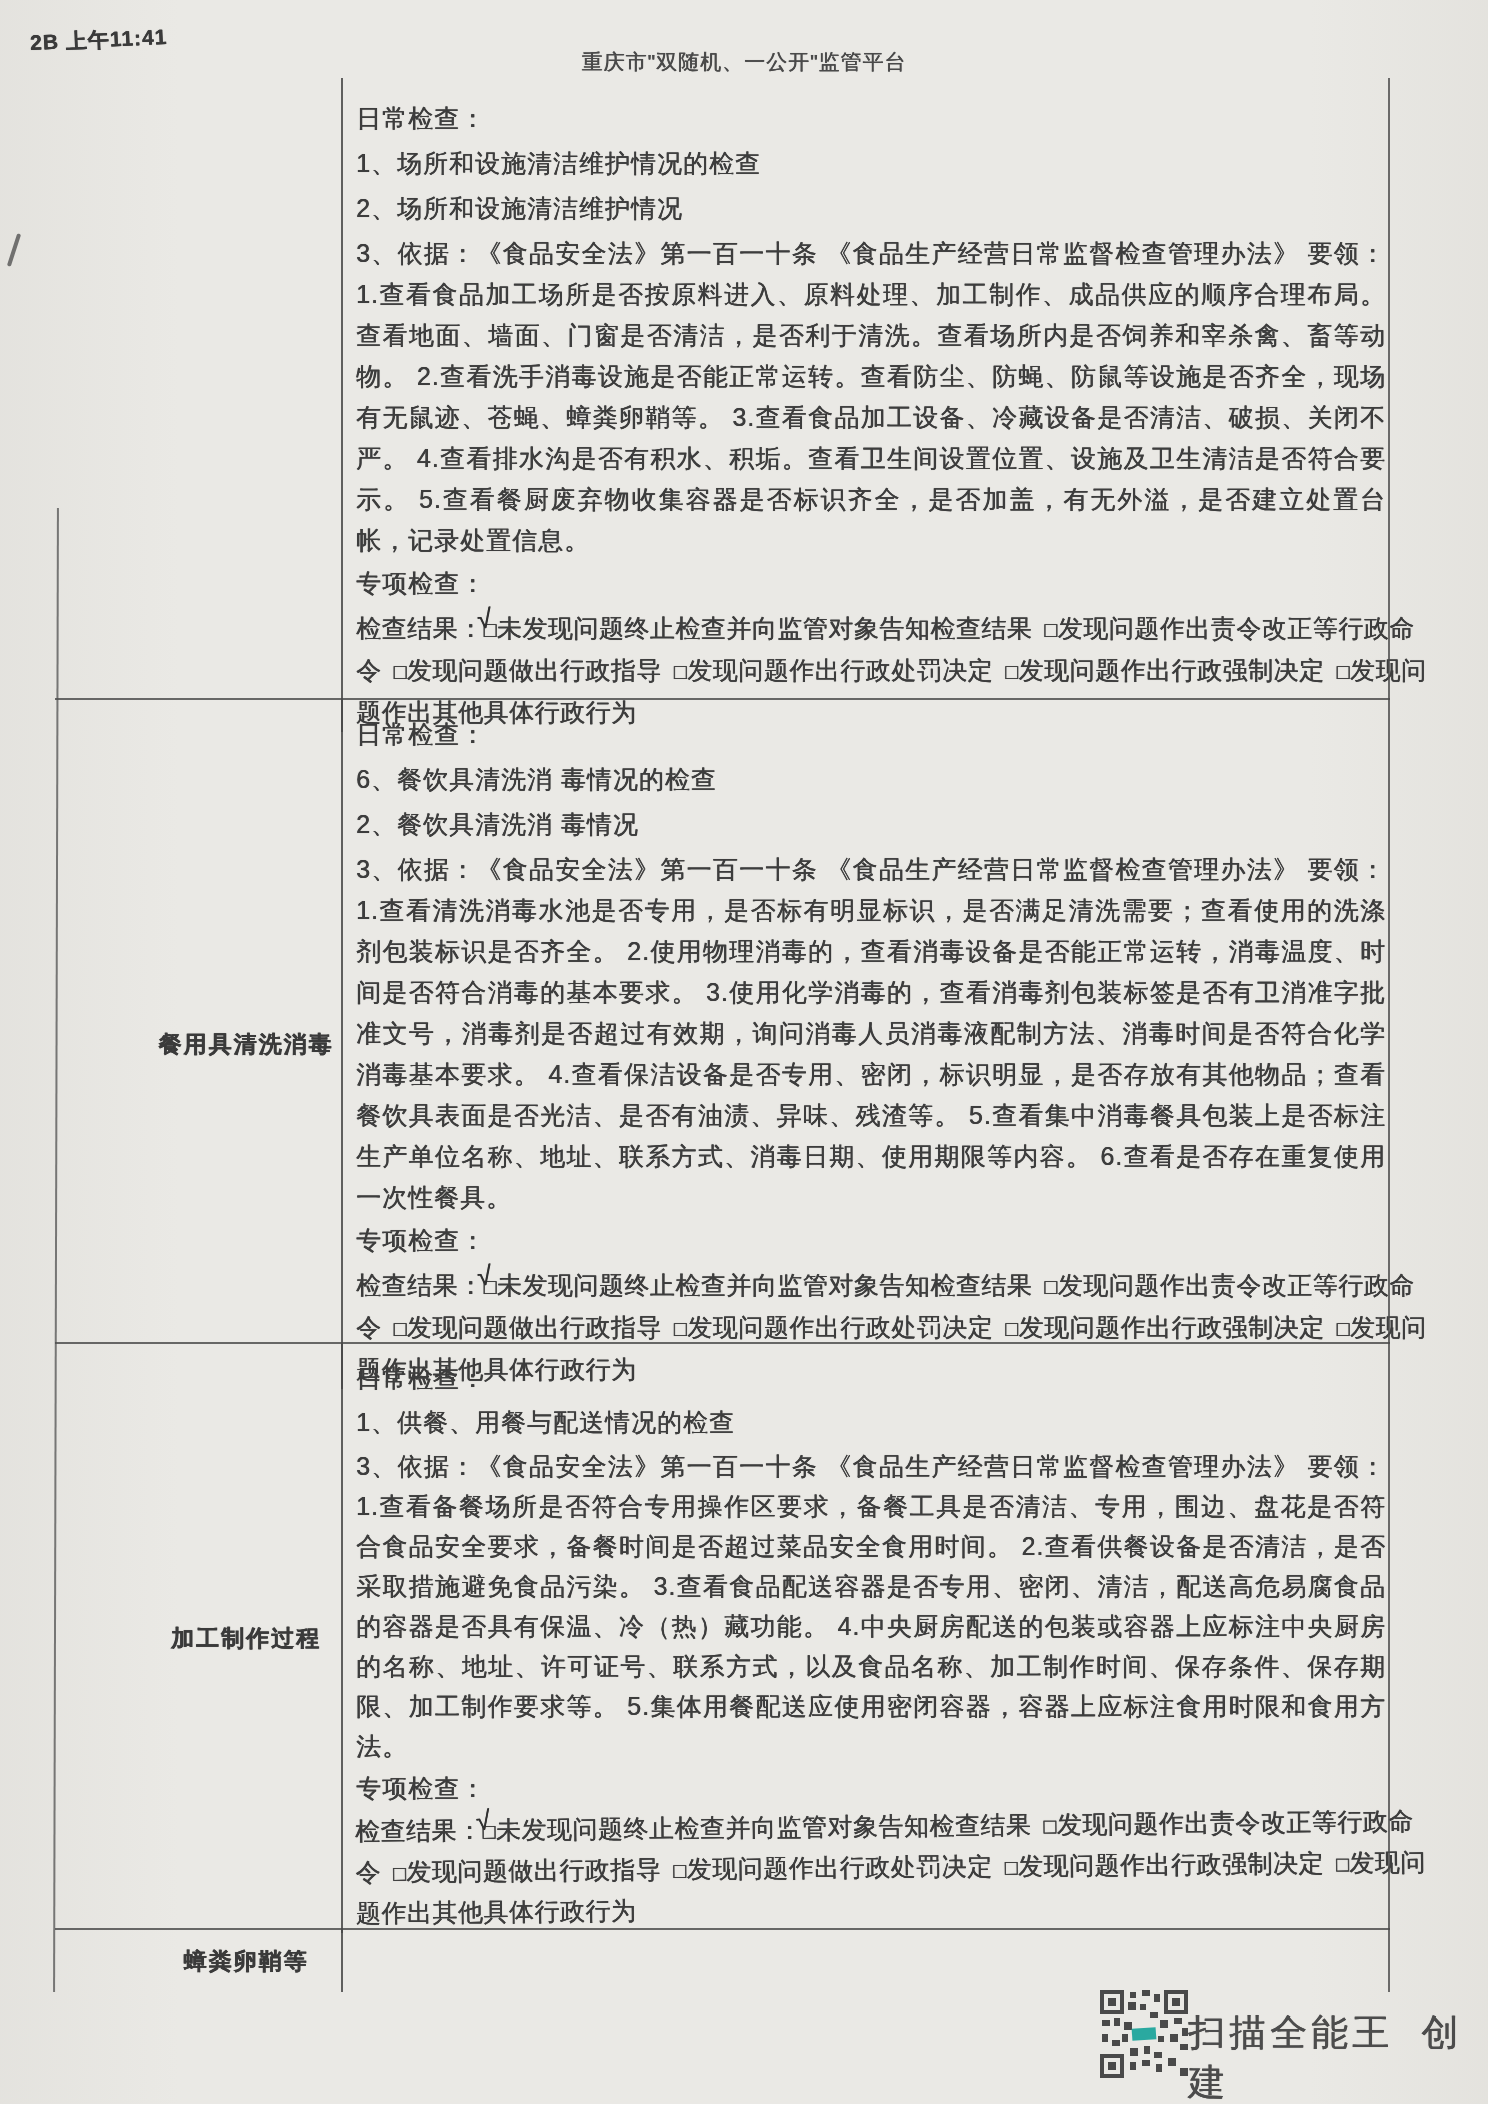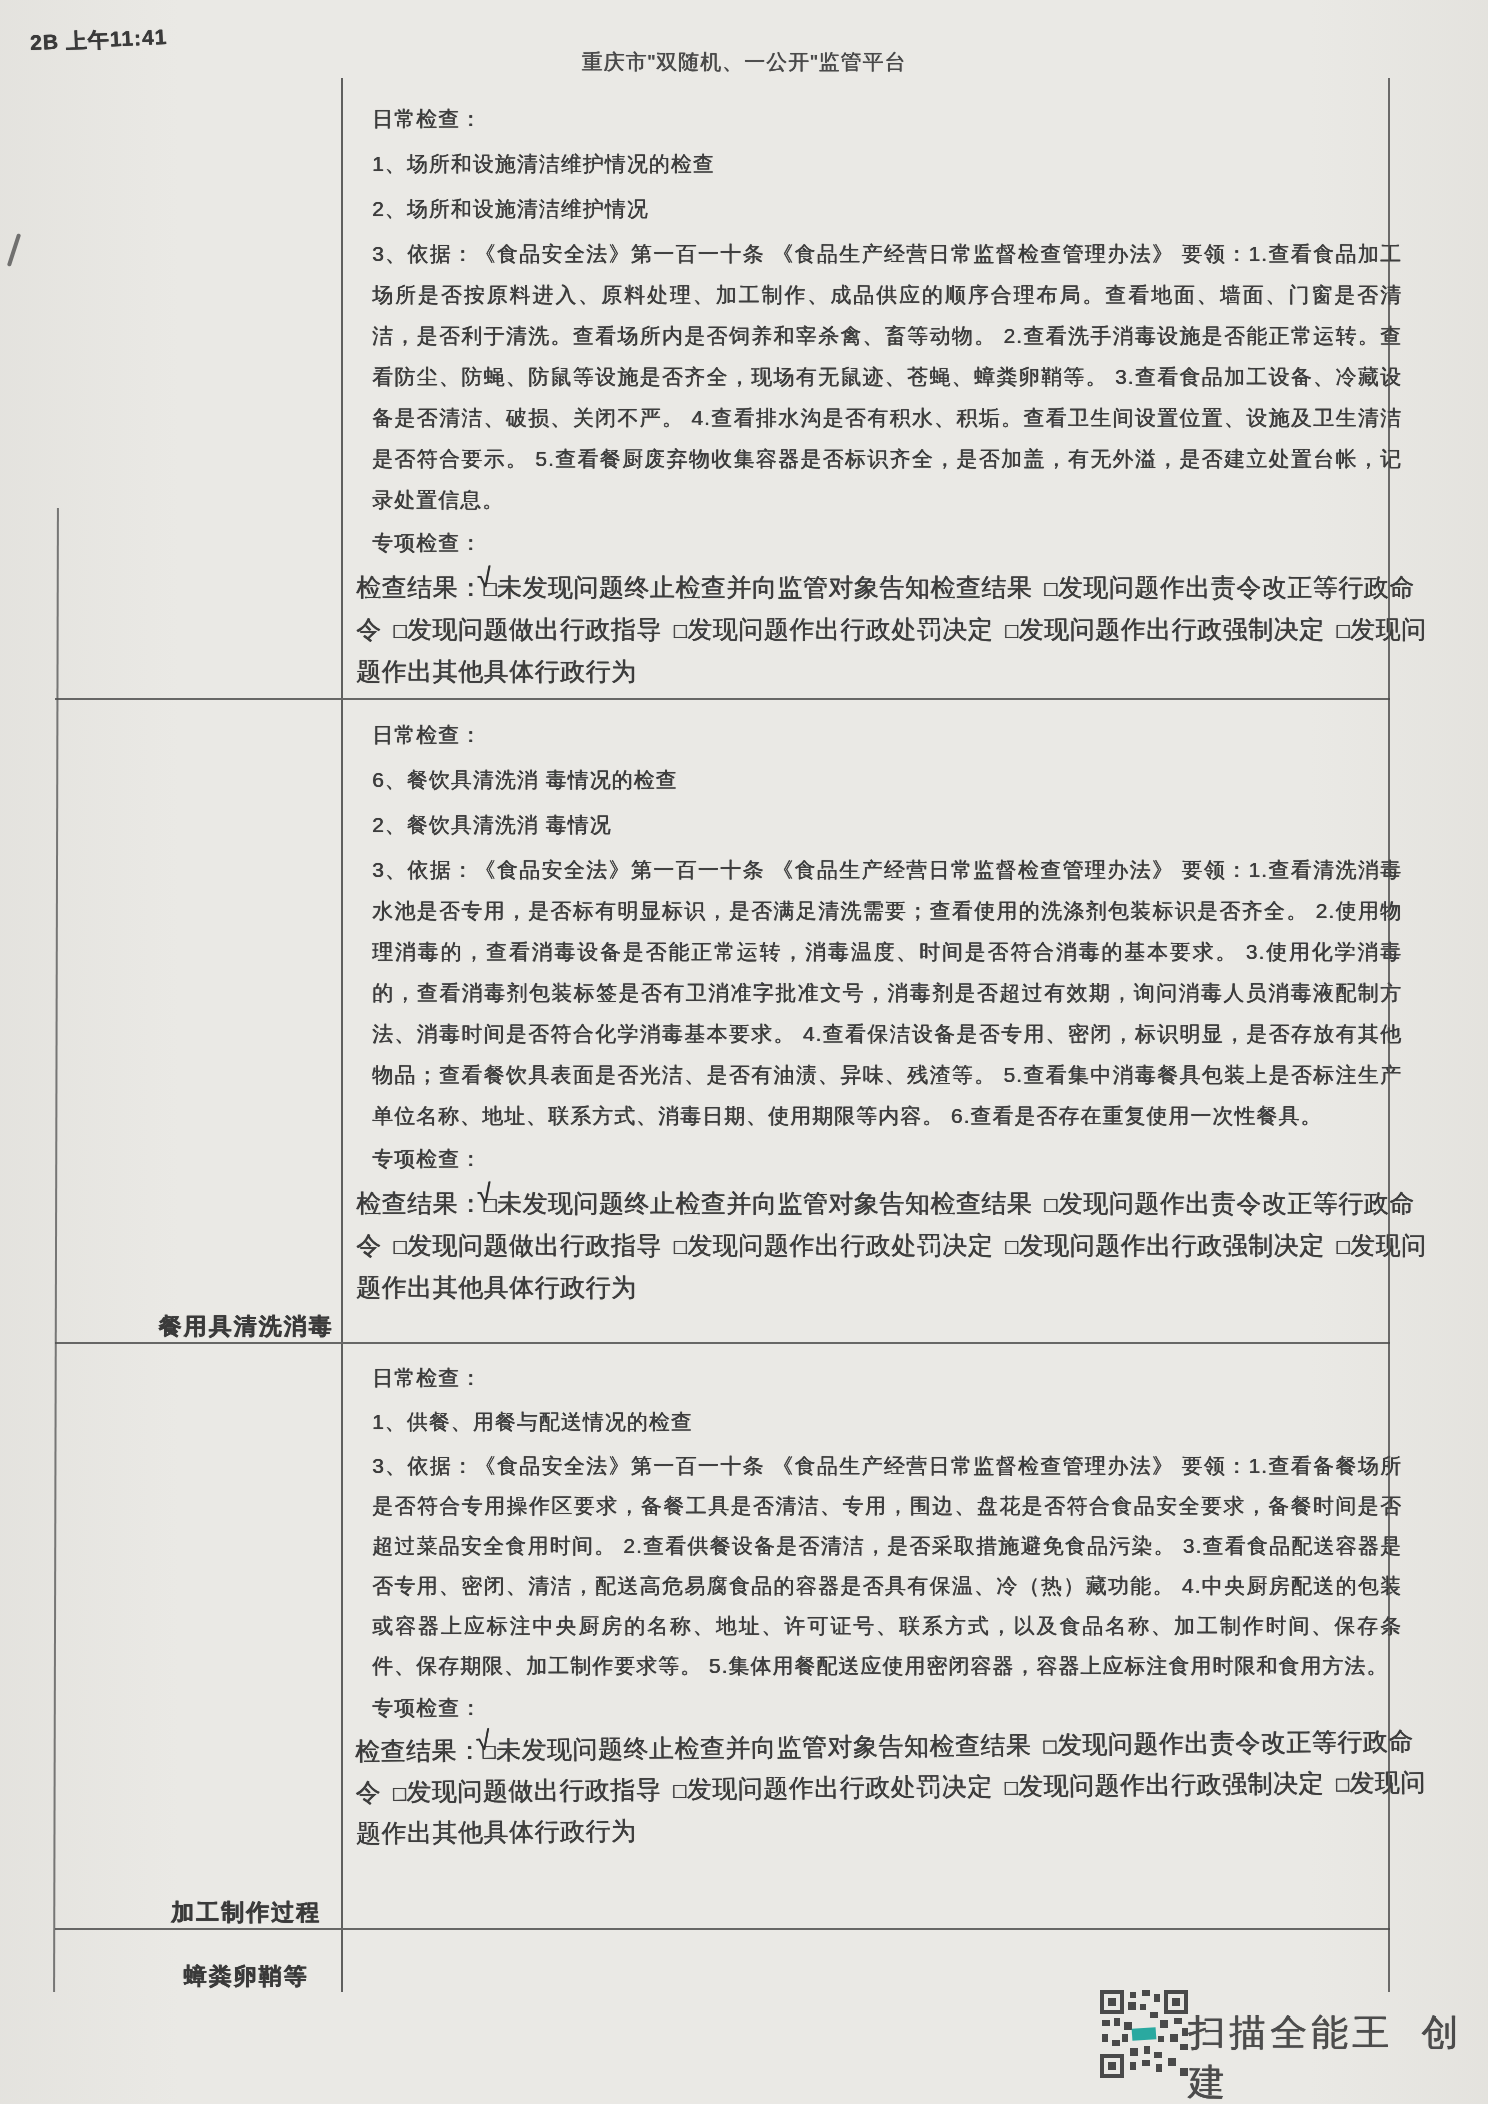--- a/index.html
+++ b/index.html
@@ -45,31 +45,31 @@
     display:grid;grid-template-columns:288px 1fr;
     box-sizing:border-box;
   }
   .row + .row{ border-top:2px solid rgba(70,70,70,.8); }
   .row-0{height:620px;}
   .row-1{height:644px;}
   .row-2{height:586px;}
   .row-3{height:64px;}
   .cat-cell{
     border-right:2px solid rgba(70,70,70,.85);
-    display:flex;align-items:flex-end;justify-content:center;
+    display:flex;align-items:center;justify-content:center;
     padding-left:72px;box-sizing:border-box;margin-left:24px;
   }
   .category{
     font-size:23px;font-weight:bold;color:#3a3a3a;letter-spacing:2px;
     white-space:nowrap;
   }
   .content{ padding:20px 0 0 13px; }
   .row-1 .content{ padding-top:14px; }
   .row-2 .content{ padding-top:14px; }
-  .line{ font-size:21px;line-height:41px;letter-spacing:1px;margin-left:16px; }
+  .line{ font-size:25px;line-height:41px;letter-spacing:1px; }
   .row-2 .line{ line-height:40px; }
   .heading{ margin-bottom:4px; }
   .item{ margin-bottom:4px; }
   .basis{ width:1030px;text-align:justify; }
   .special{ margin-top:2px; }
   .result{
     position:relative;width:1092px;
     font-size:25px;line-height:40px;letter-spacing:0.5px;
   }
   .row-2 .result{ line-height:39px; transform:rotate(-0.55deg); transform-origin:0 100%; }

